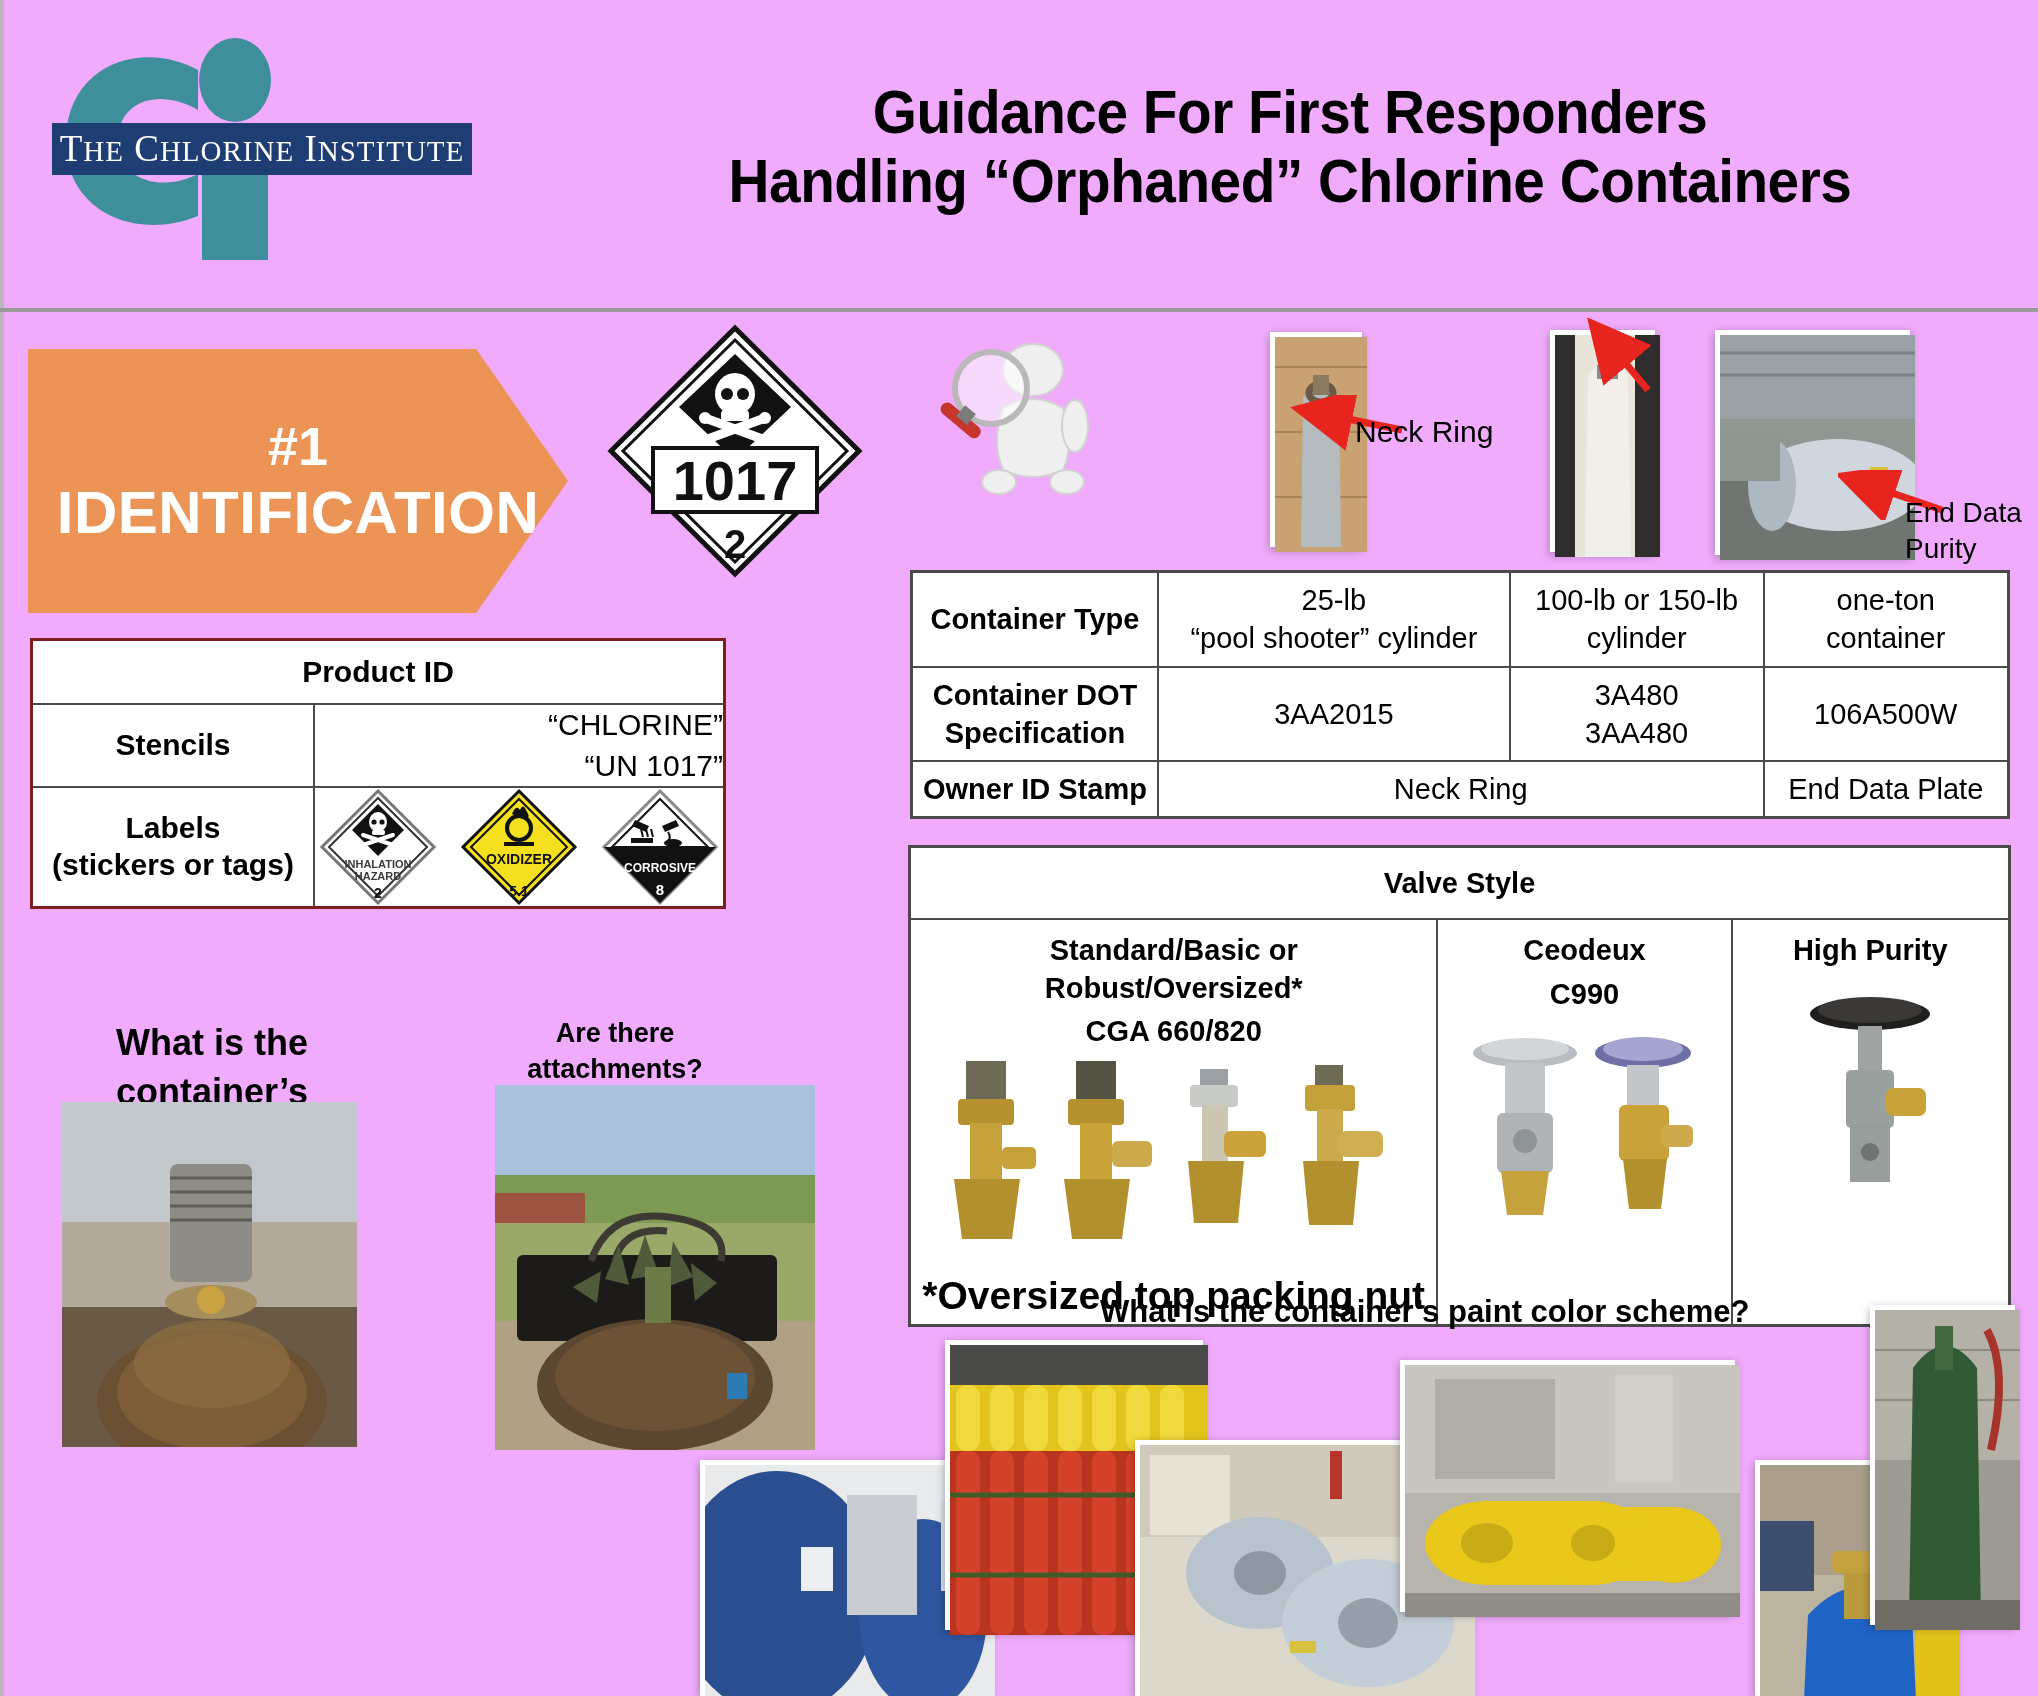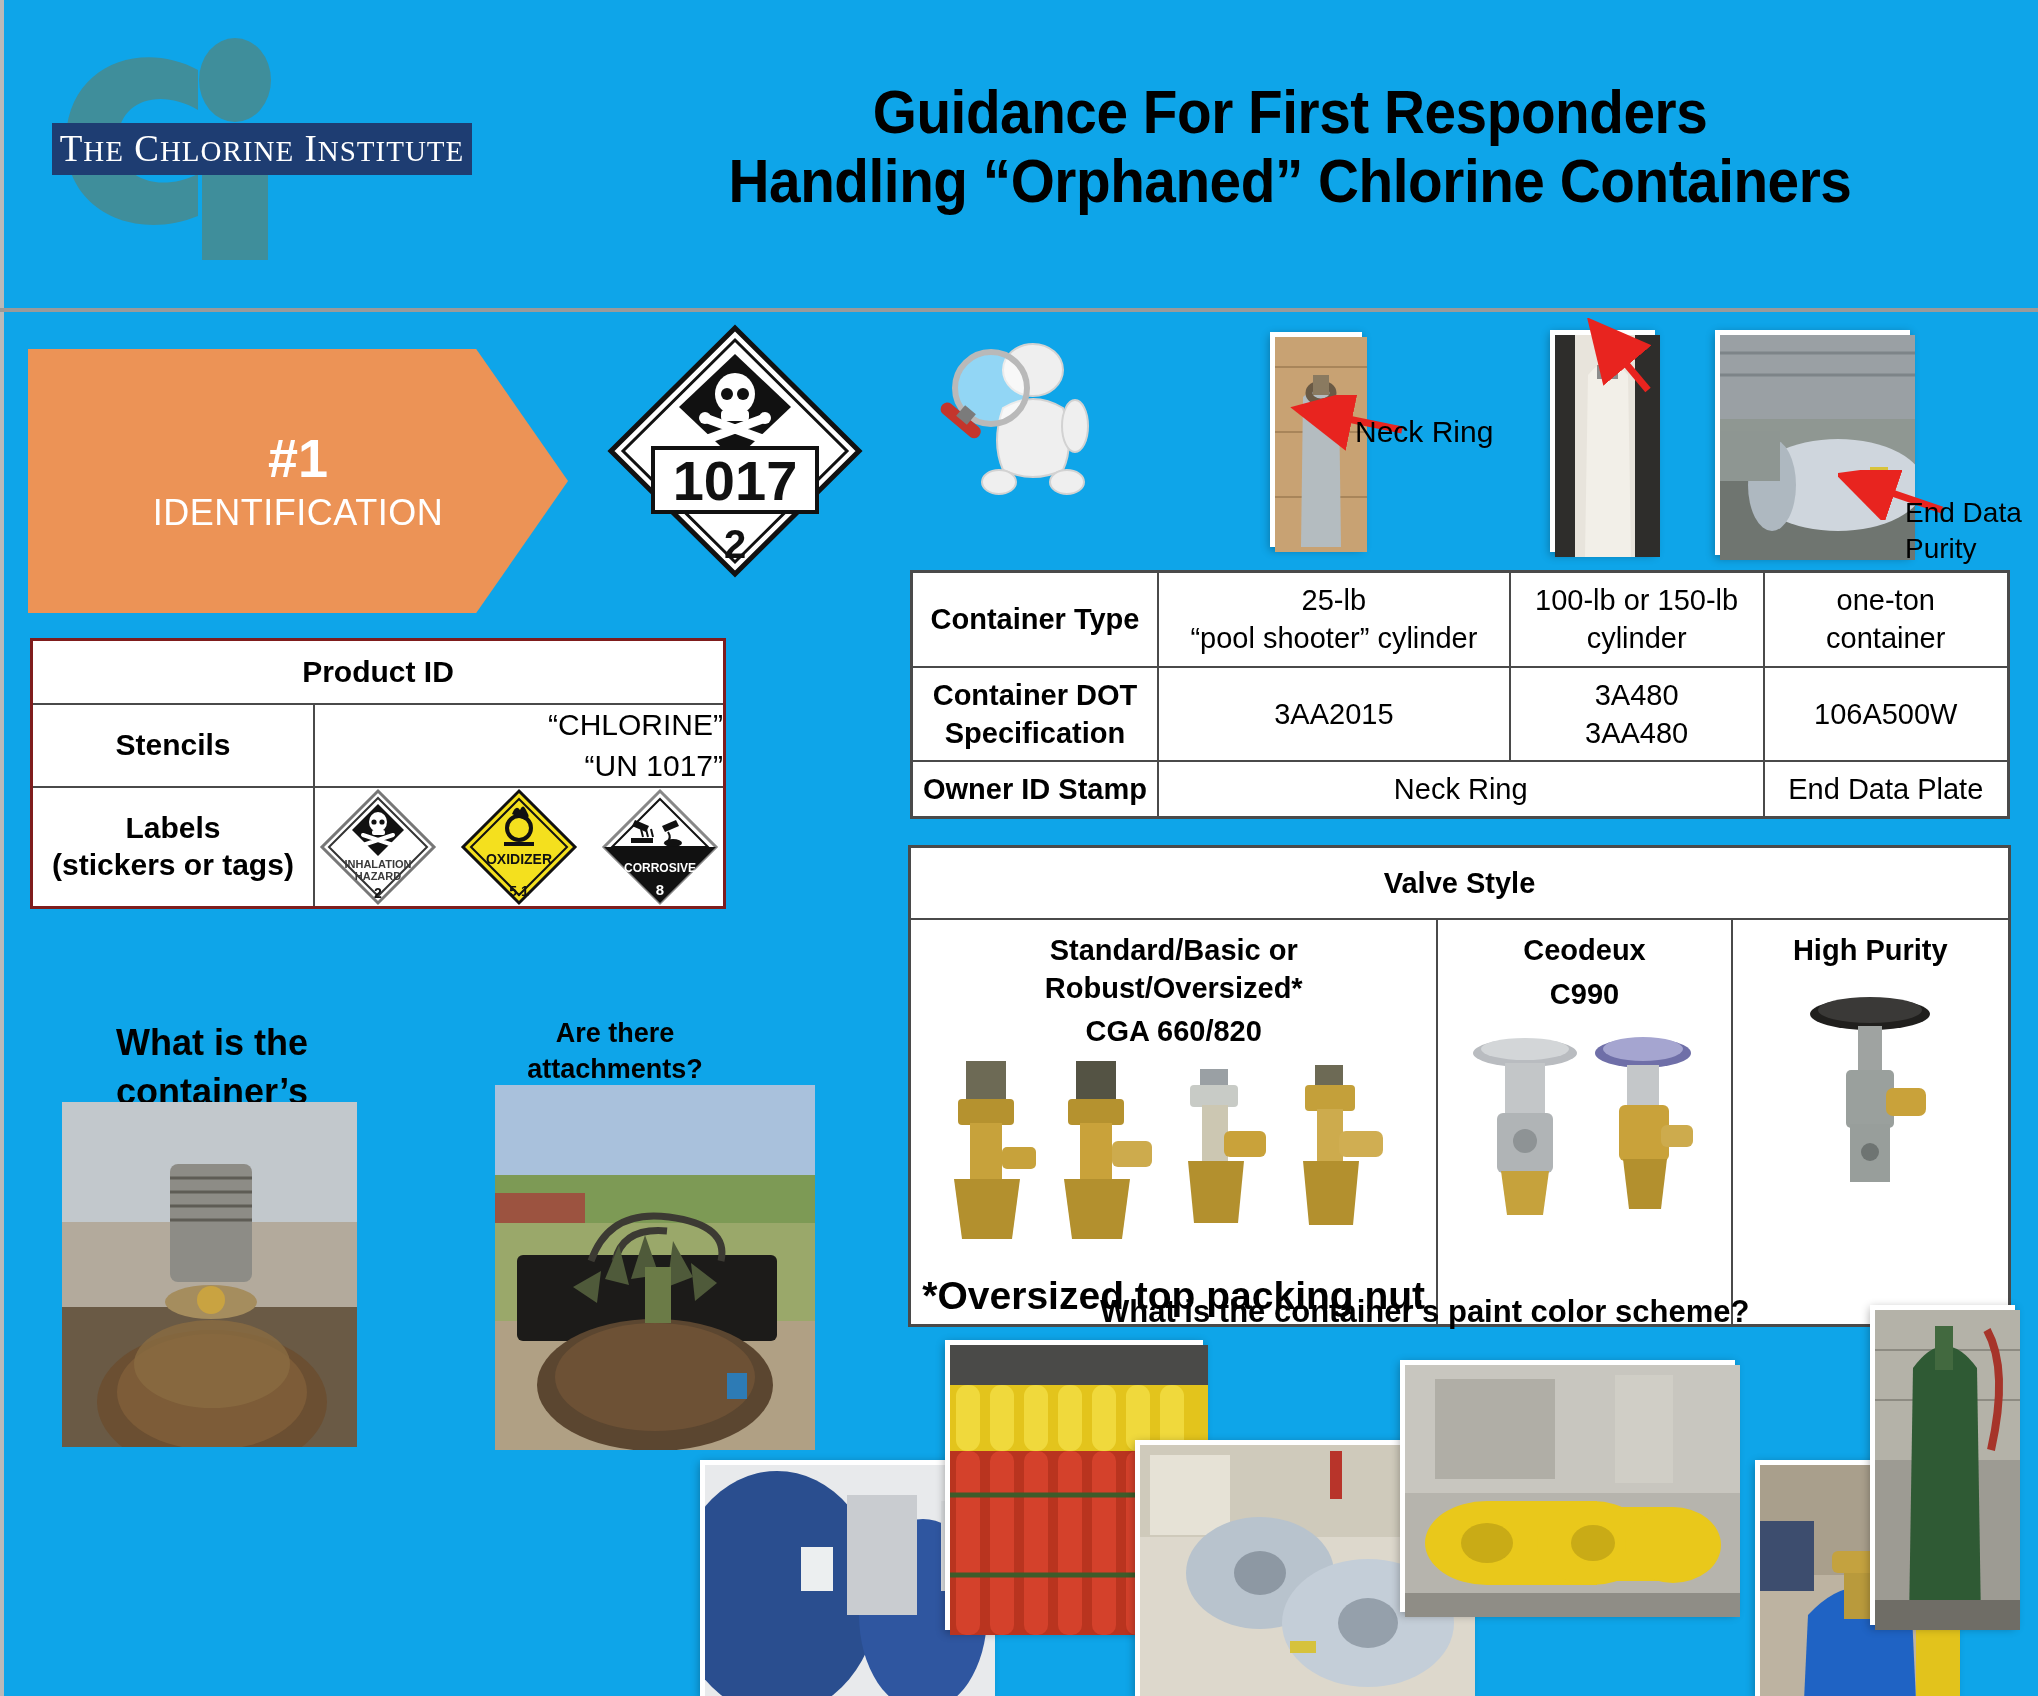--- a/index.html
+++ b/index.html
@@ -4,21 +4,21 @@
 <style>
   html,body{margin:0;padding:0;}
   body{
     width:2038px;height:1696px;
     background:#ffffff;
     font-family:"Liberation Sans", sans-serif;
     color:#000;
     position:relative;
     overflow:hidden;
   }
-  .page{position:relative;width:2038px;height:1696px;background:#0ea5e9;}
+  .page{position:relative;width:2038px;height:1696px;background:#f0abfc;}
 
   
   .header{position:absolute;left:0;top:0;width:2038px;height:310px;}
   .header-rule{position:absolute;left:0;top:308px;width:2038px;height:4px;background:#9a9a9a;}
   .left-rule{position:absolute;left:0;top:0;width:4px;height:1696px;background:#b9b9b9;}
 
   .logo{position:absolute;left:30px;top:18px;width:520px;height:250px;}
   .logo svg{display:block;}
 
   .title{
@@ -35,21 +35,21 @@
 
   
   .banner{
     position:absolute;left:28px;top:349px;width:540px;height:264px;
     background:#ec9356;
     clip-path:polygon(0 0, 83% 0, 100% 50%, 83% 100%, 0 100%);
     color:#fff;
     display:flex;flex-direction:column;align-items:center;justify-content:center;
   }
   .banner .num{font-size:54px;font-weight:bold;line-height:1;margin-bottom:10px;}
-  .banner .word{font-size:36px;font-weight:normal;line-height:1;letter-spacing:0.5px;}
+  .banner .word{font-size:60px;font-weight:bold;line-height:1;letter-spacing:0.5px;}
 
   
   .placard{position:absolute;left:605px;top:322px;width:260px;height:258px;}
 
   
   .prod-table{
     position:absolute;left:30px;top:638px;width:696px;
     border:3px solid #7f1d1d;border-collapse:collapse;background:#fff;
   }
   .prod-table td{border:2px solid #4a4a4a;padding:0;vertical-align:middle;}

